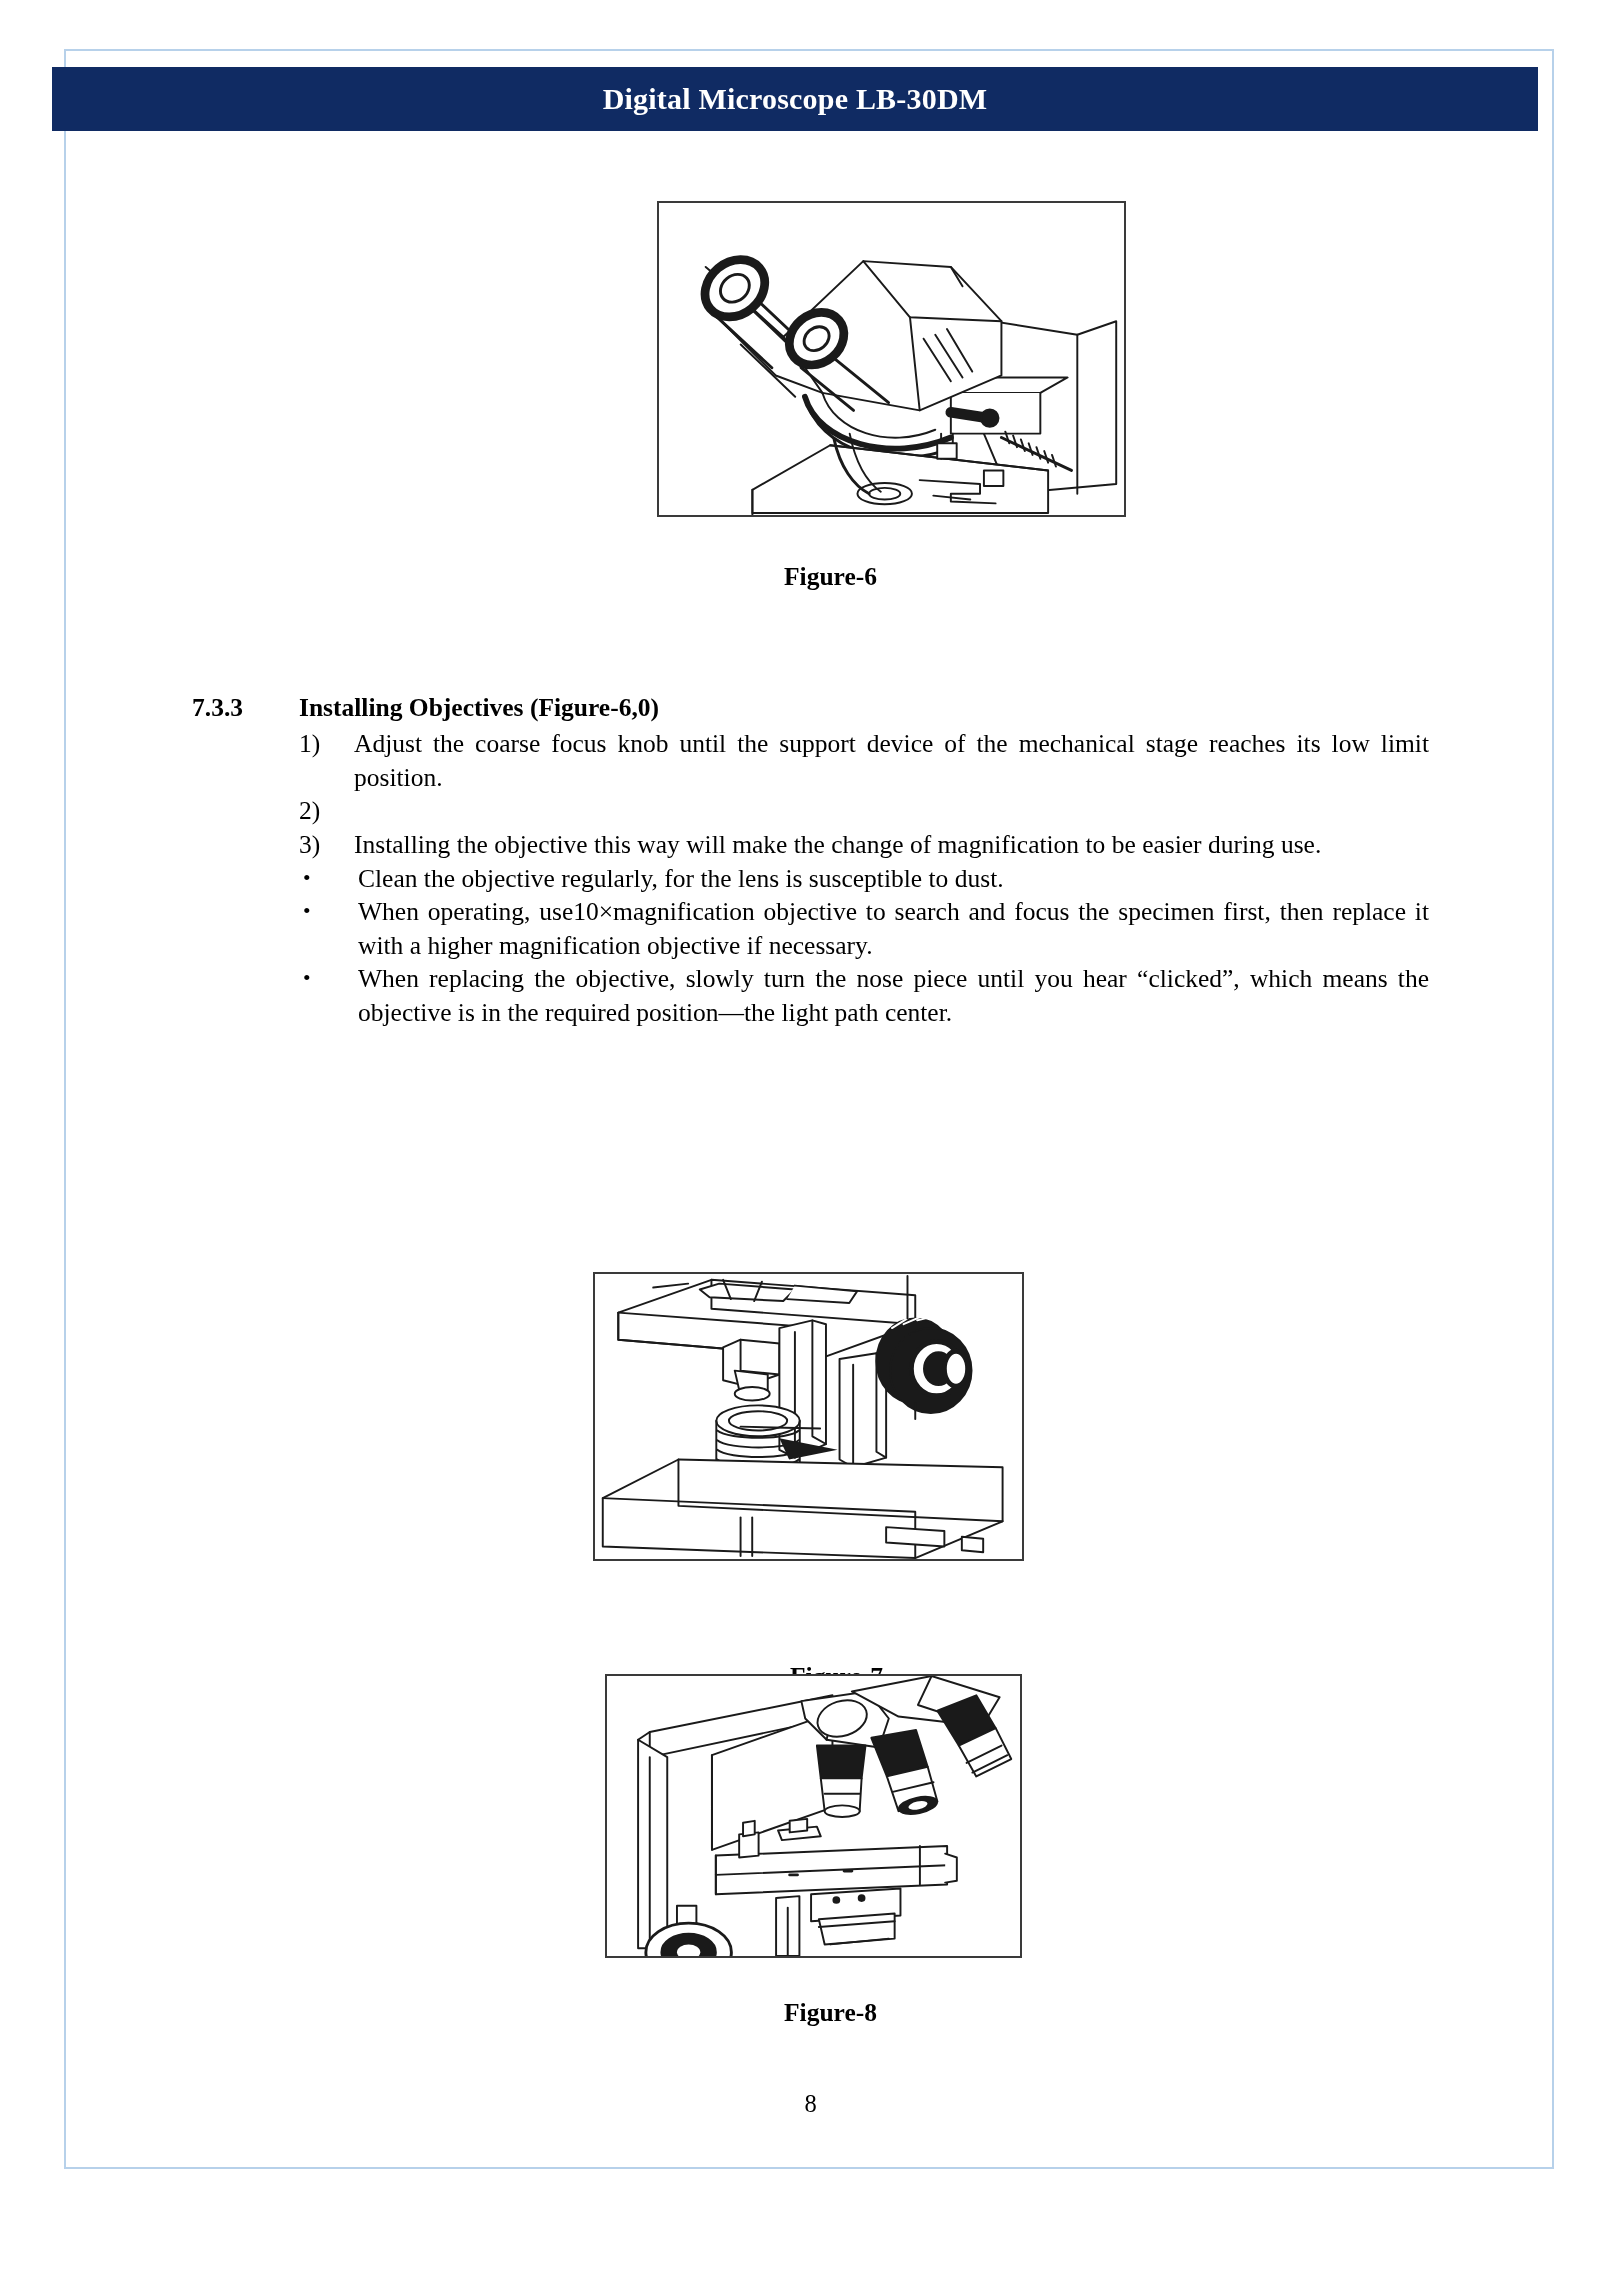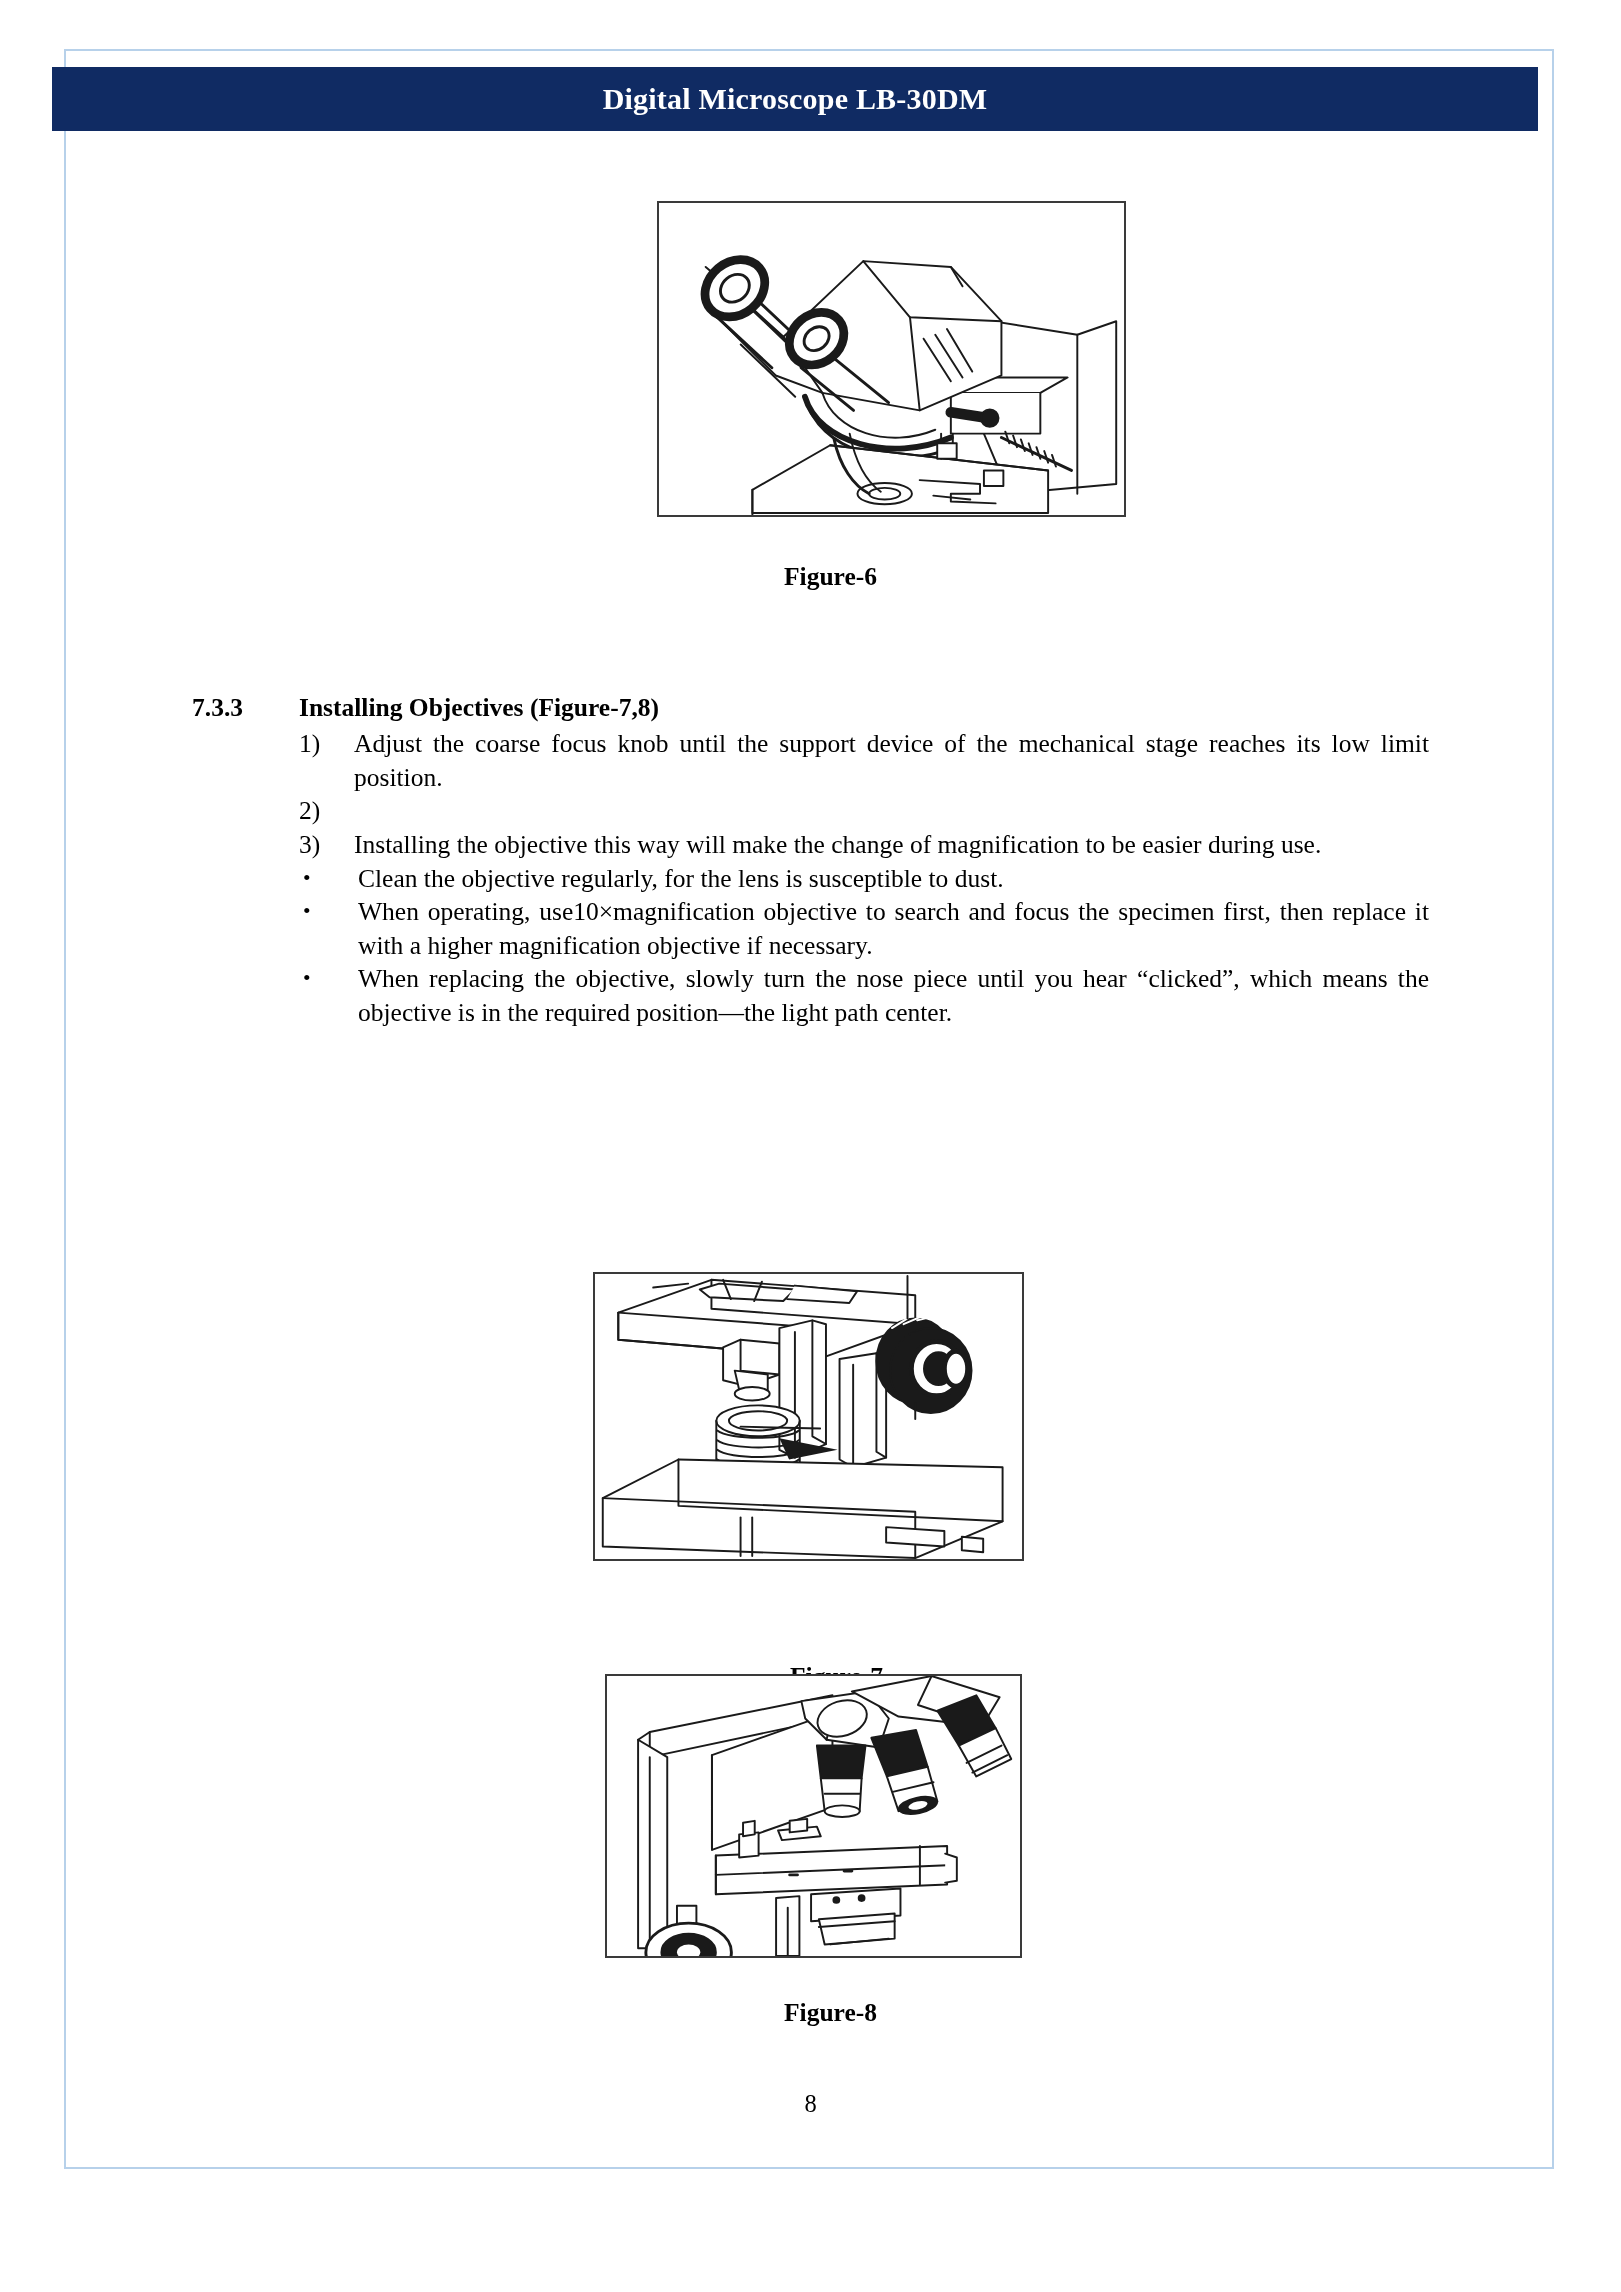--- a/index.html
+++ b/index.html
@@ -339,21 +339,21 @@
       <ellipse cx="84" cy="286" rx="12" ry="8" fill="#ffffff" stroke="none"></ellipse>
     </g>
   </svg>
 </div>
 <div class="figure-caption" id="figure-8-caption">Figure-8</div>
 
 <div id="content">
 
   <div class="section-heading">
     <span class="section-number">7.3.3</span>
-    <span class="section-title">Installing Objectives (Figure-7,8)</span>
+    <span class="section-title">Installing Objectives (Figure-6,0)</span>
   </div>
 
   <div>
     <div class="list-row">
       <span class="marker">1)</span>
       <span class="item-text">Adjust the coarse focus knob until the support device of the mechanical stage reaches its low limit position.</span>
     </div>
     <div class="list-row">
       <span class="marker">2)</span>
     </div>

